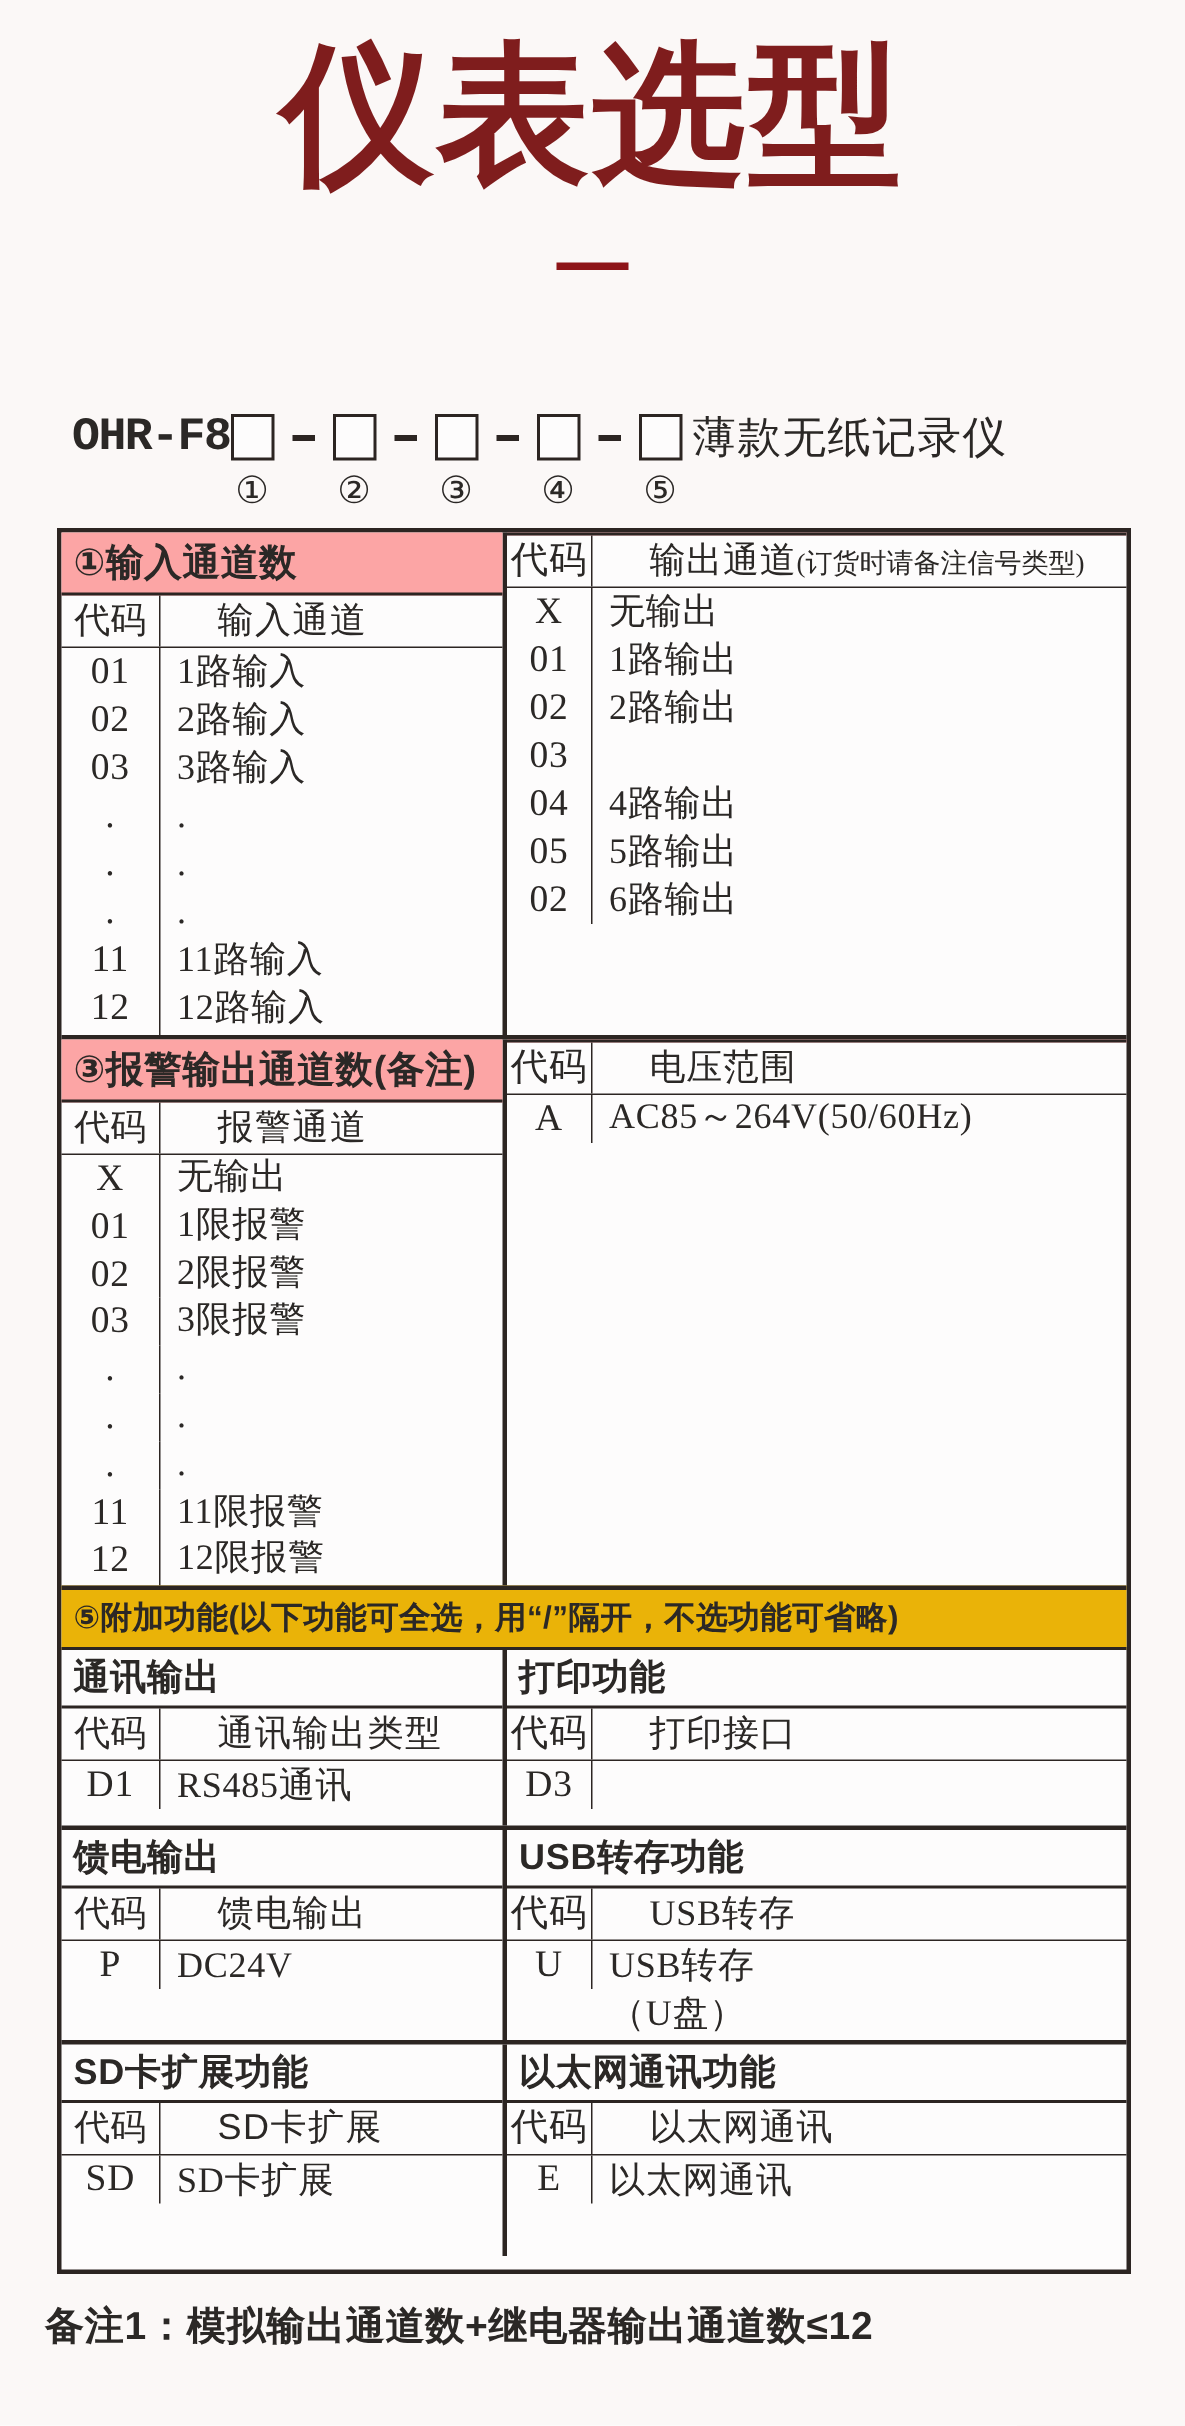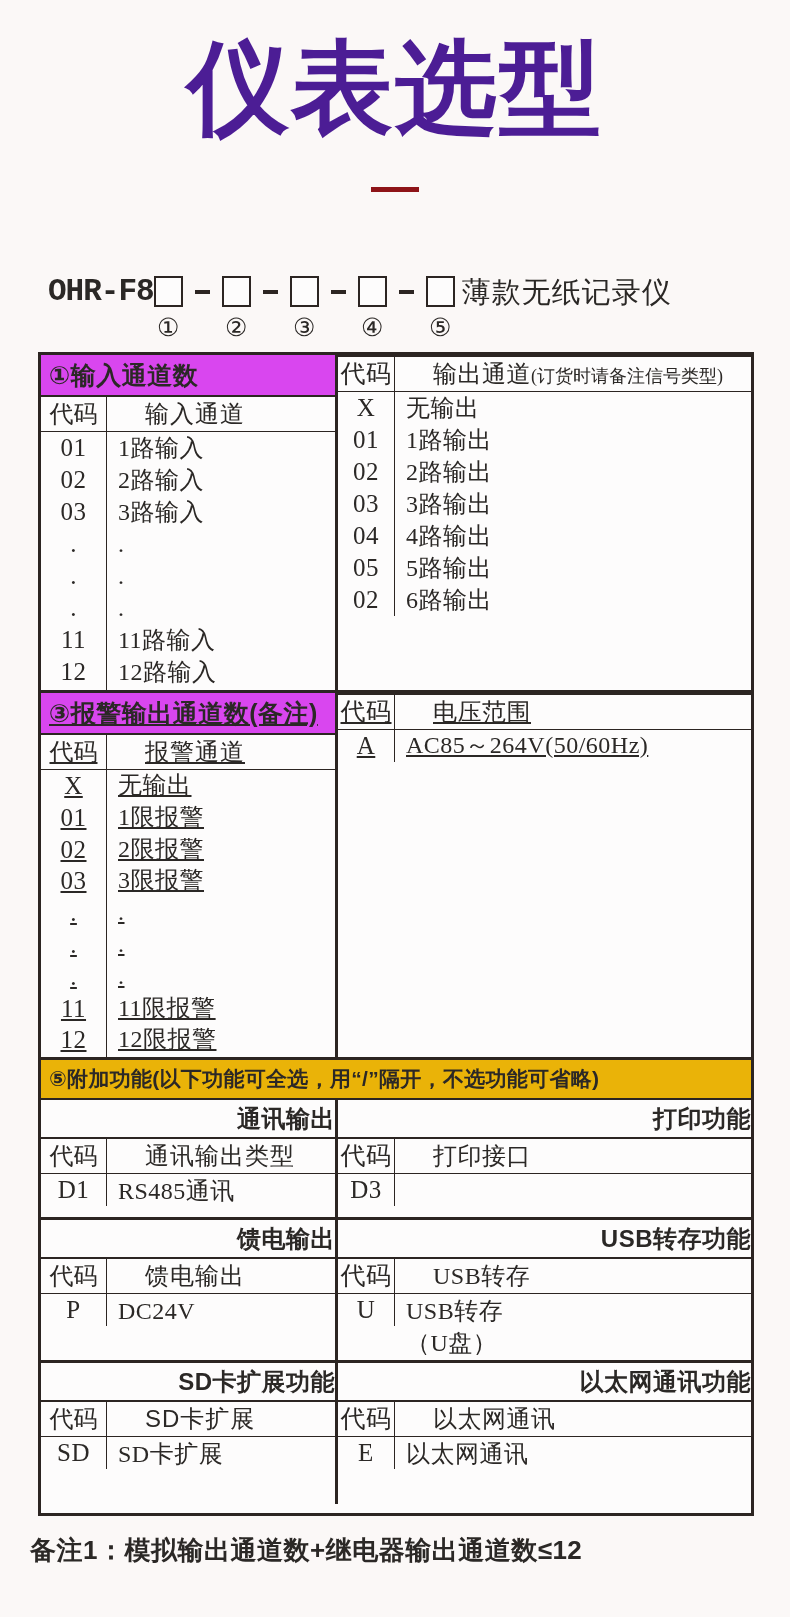--- a/index.html
+++ b/index.html
@@ -3,22 +3,22 @@
 <meta charset="utf-8">
 <style>
   html,body{margin:0;padding:0;}
   .page{
     position:relative; width:790px; height:1617px; overflow:hidden;
     background:#fbf8f7; color:#2b2826;
     font-family:"Liberation Sans","DejaVu Sans",sans-serif;
   }
   
   .title{
-    margin:16px; padding-top:16px; text-align:center;
-    font-size:102px; line-height:1.1; font-weight:900; letter-spacing:2px; color:#4c1d95;
+    margin:4px; padding-top:16px; text-align:center;
+    font-size:102px; line-height:1.1; font-weight:900; letter-spacing:2px; color:#7f1d1d;
   }
   .title-dash{ width:48px; height:5px; background:#8e1418; margin:43px auto 0 auto; }
   
   .model-row{
     position:absolute; left:48px; top:276px; display:flex; align-items:flex-start;
   }
   .prefix{
     font-family:"Liberation Mono","DejaVu Sans Mono",monospace;
     font-size:31px; line-height:32px; font-weight:700; letter-spacing:-1px; margin-right:0;
   }
@@ -28,26 +28,26 @@
   .mdash{ width:15px; height:4px; background:#2c2522; margin:14px 12px 0 12px; }
   .suffix{ font-size:29px; line-height:33px; font-weight:500; margin-left:7px; letter-spacing:1px; }
   
   .sel-table{
     position:absolute; left:38px; top:352px; width:716px; height:1164px;
     box-sizing:border-box; border:3px solid #2c2522; background:#fdfcfc;
     display:flex; flex-direction:column;
   }
   .trow{ display:flex; box-sizing:border-box; }
   .row-ab{ height:335px; }
-  .row-cd{ height:367px; border-top:3px solid #2c2522;text-decoration:underline; }
+  .row-cd{ height:367px; border-top:3px solid #2c2522; }
   .half{ display:flex; flex-direction:column; box-sizing:border-box; min-width:0; }
   .half.l{ width:297px; border-right:3px solid #2c2522; }
   .half.r{ flex:1; }
   .sec-h{
-    height:40px; line-height:40px; background:#d946ef;
+    height:40px; line-height:40px; background:#fca5a5;
     border-bottom:2.5px solid #2c2522; font-size:25px; font-weight:800;
     padding-left:8px; white-space:nowrap; overflow:hidden; letter-spacing:0.5px;
   }
   .cols{
     display:flex; height:34px; line-height:34px; border-bottom:1.5px solid #2c2522;
     font-size:24px; font-weight:500; white-space:nowrap;gap:27px;
   }
   .c-code{
     box-sizing:border-box; text-align:center; border-right:1.5px solid #2c2522; flex:none;
   }
@@ -67,21 +67,21 @@
   .s5-h{
     height:37.5px; line-height:37.5px; background:#eab308;
     border-top:3px solid #2c2522; border-bottom:2.5px solid #2c2522;
     font-size:21px; font-weight:800; padding-left:8px; white-space:nowrap; flex:none; letter-spacing:0.3px;
   }
   .sub-a{ height:117px; }
   .sub-b{ height:143px; border-top:3px solid #2c2522; }
   .sub-c{ height:144px; border-top:3px solid #2c2522; }
   .sub-t{
     height:37.5px; line-height:37.5px; border-bottom:2.5px solid #2c2522;
-    font-size:24px; font-weight:800; padding-left:8px; white-space:nowrap; letter-spacing:0.5px;text-align:right;
+    font-size:24px; font-weight:800; padding-left:8px; white-space:nowrap; letter-spacing:0.5px;
   }
   .sub-b .sub-t, .sub-c .sub-t{ height:37.5px; }
   .r.top{ align-items:flex-start; height:auto; flex:1; }
   .line2{ display:block; line-height:32px; }
   .l1{ display:block; line-height:32px; margin-top:1px; }
   
   .note{
     position:absolute; left:30px; top:1533px; font-size:26px; font-weight:600;
     letter-spacing:0.5px; white-space:nowrap;
   }
@@ -185,21 +185,20 @@
           <div class="r">
               <span class="c-code">01</span>
               <span class="c-desc">1路输出</span>
             </div>
           <div class="r">
               <span class="c-code">02</span>
               <span class="c-desc">2路输出</span>
             </div>
           <div class="r">
               <span class="c-code">03</span>
-              <span class="c-desc">3路输出</span>
             </div>
           <div class="r">
               <span class="c-code">04</span>
               <span class="c-desc">4路输出</span>
             </div>
           <div class="r">
               <span class="c-code">05</span>
               <span class="c-desc">5路输出</span>
             </div>
           <div class="r">

